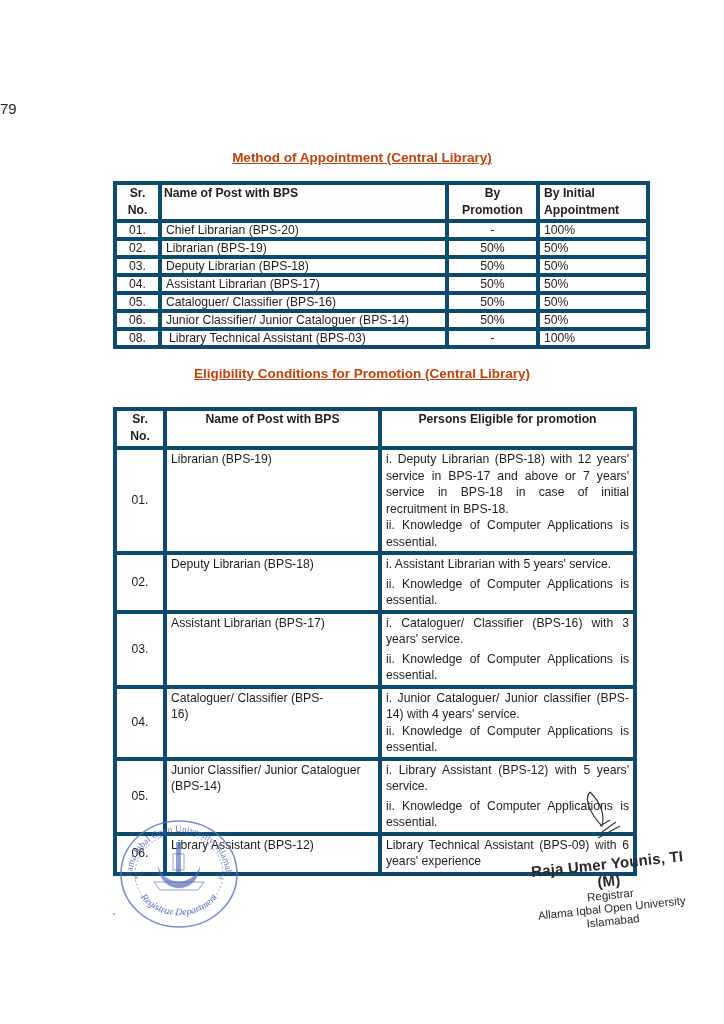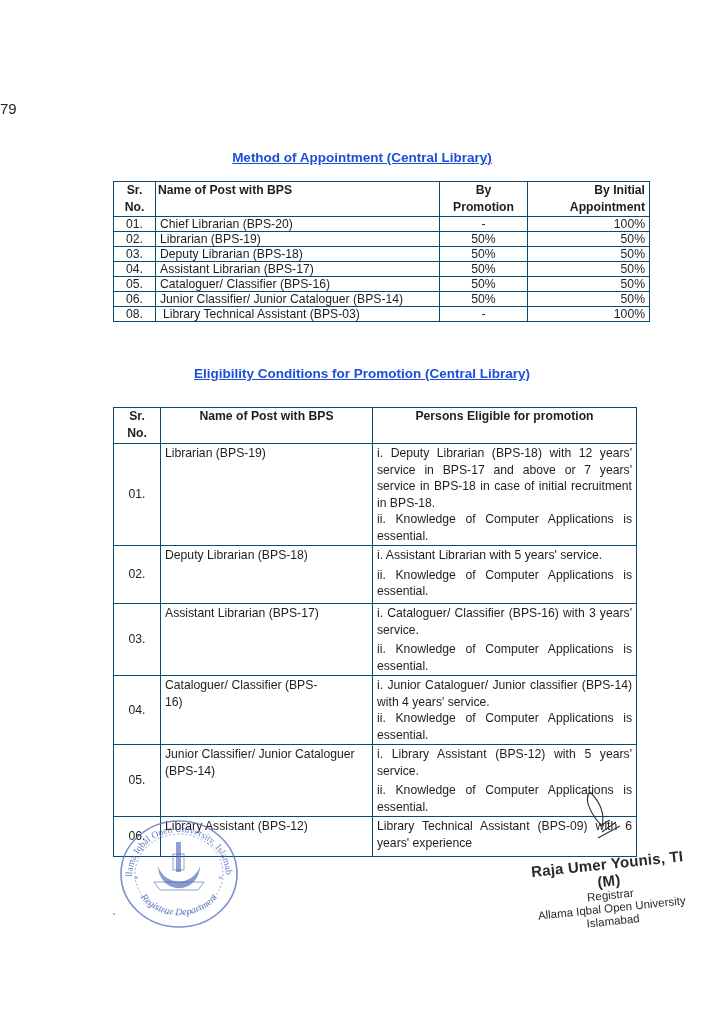--- a/index.html
+++ b/index.html
@@ -4,34 +4,34 @@
 <style>
   html, body { margin:0; padding:0; }
   body {
     width:724px; height:1024px; background:#ffffff; position:relative; overflow:hidden;
     font-family:"Liberation Sans", "DejaVu Sans", sans-serif; color:#1e1e1e;
   }
   .abs { position:absolute; }
   .page-number { left:0; width:707px; top:100px; font-size:15px; }
   .heading {
     left:0; width:724px; text-align:center; font-size:13.5px; font-weight:bold;
-    text-decoration:underline; color:#1d4ed8;
+    text-decoration:underline; color:#c2410c;
   }
   table { border-collapse:collapse; position:absolute; font-size:12.2px; }
-  td, th { border:1px solid #0c4a6e; padding:0 4px; vertical-align:top; }
+  td, th { border:4px solid #0c4a6e; padding:0 4px; vertical-align:top; }
   th { font-weight:bold; }
 
   
   #t1 { left:113px; top:181px; width:537px; }
   #t1 th { height:34px; line-height:17px; }
   #t1 td { height:14px; line-height:14px; }
   #t1 .c-sr { width:33px; text-align:center; }
   #t1 .c-name { width:272px; text-align:left; }
   #t1 .c-prom { width:79px; text-align:center; }
-  #t1 .c-init { text-align:right; }
+  #t1 .c-init { text-align:left; }
   #t1 th.c-name { text-align:left; padding-left:2px; }
 
   
   #t2 { left:113px; top:407px; width:524px; }
   #t2 th { height:35px; line-height:17px; }
   #t2 td { line-height:16.5px; padding-top:1px; padding-bottom:1px; }
   #t2 .c-sr { width:38px; text-align:center; vertical-align:middle; }
   #t2 .c-name { width:157px; text-align:left; }
   #t2 th.c-name { text-align:center; }
   #t2 .c-elig { text-align:justify; }

